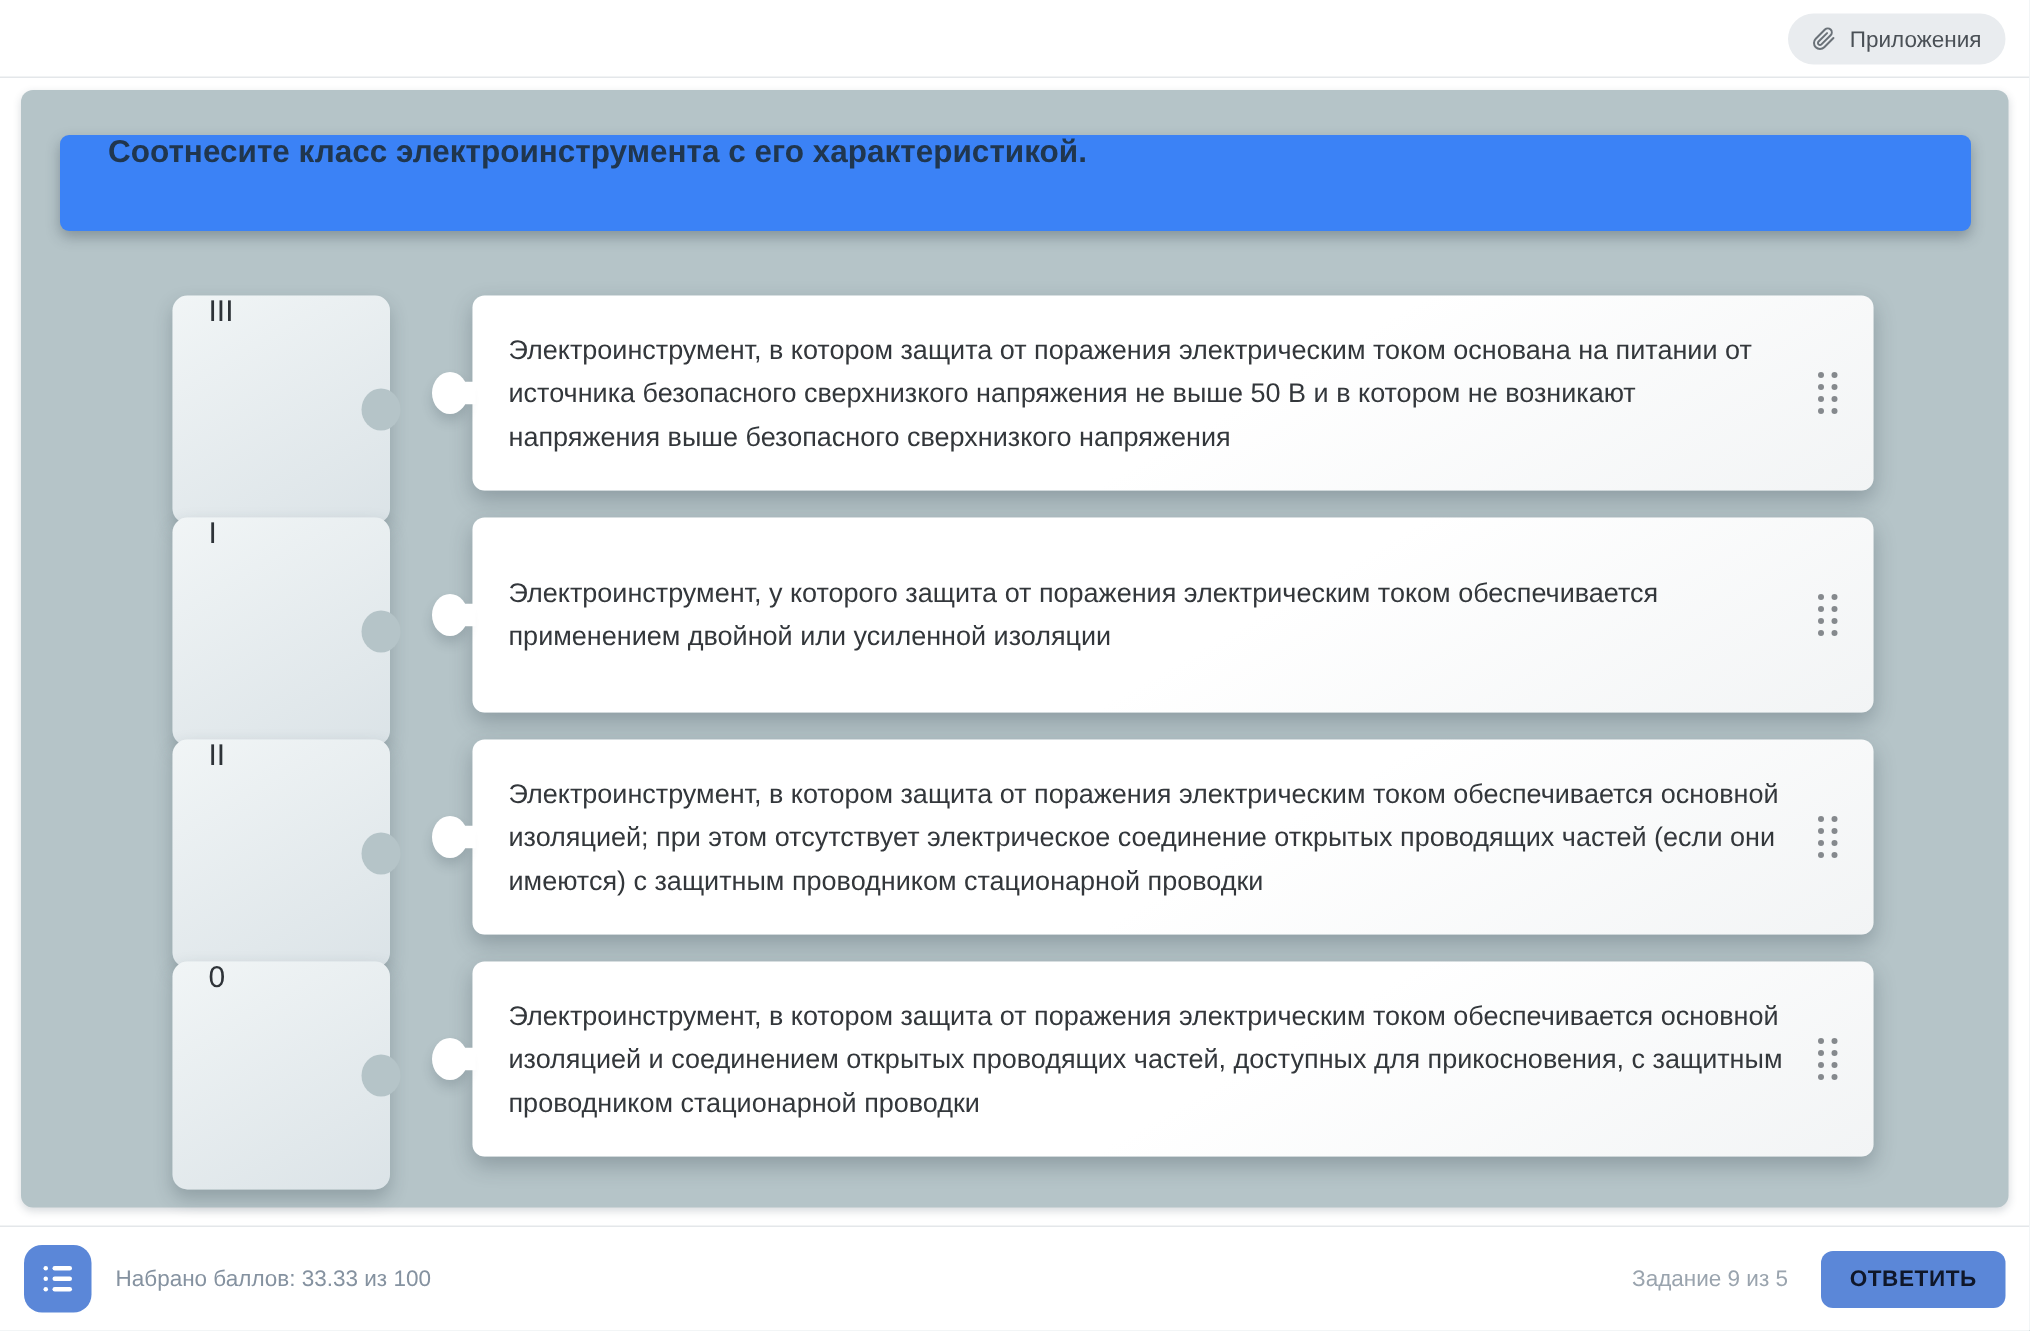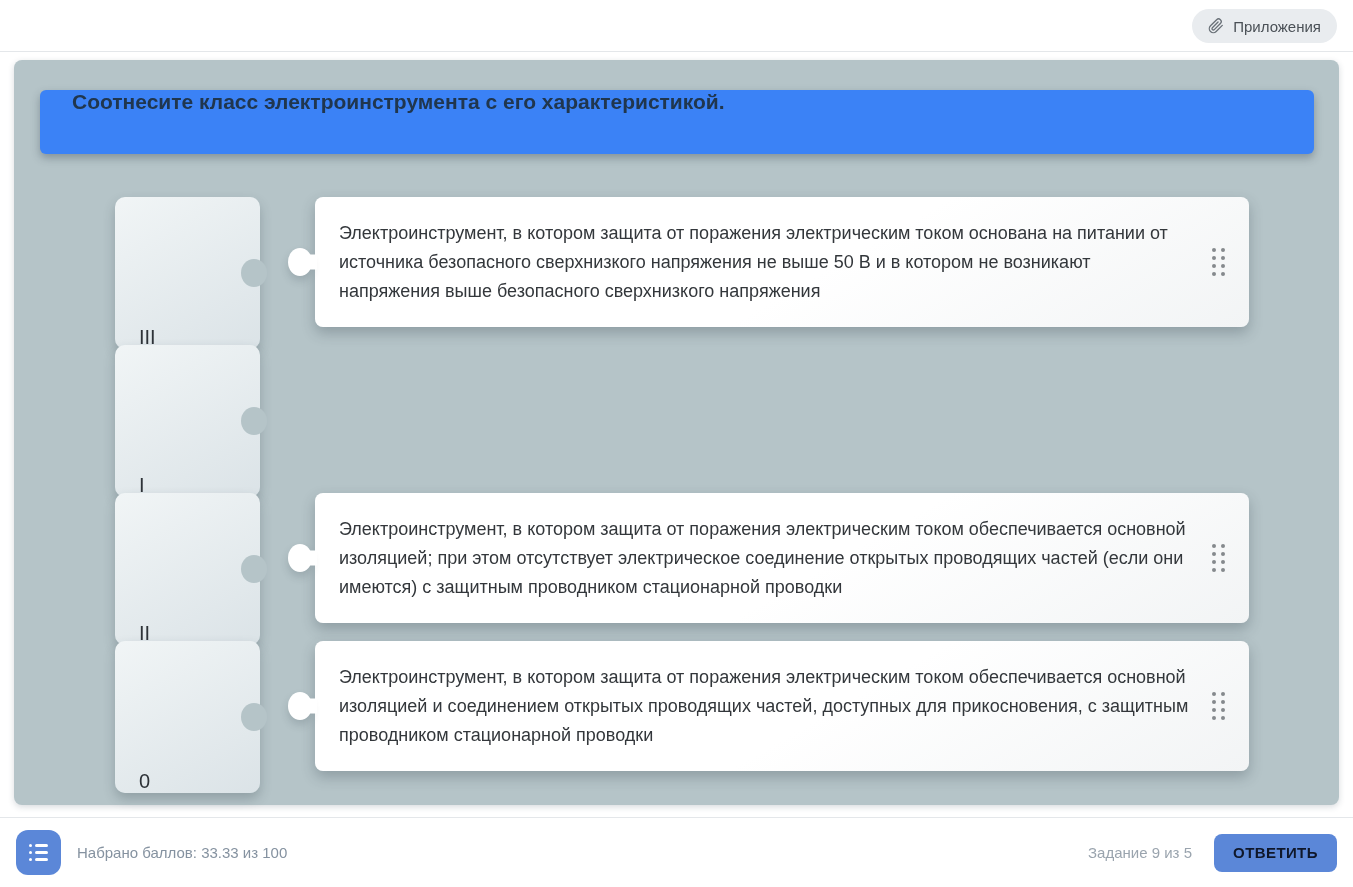--- a/index.html
+++ b/index.html
@@ -19,21 +19,21 @@
 
   .title-box { position:absolute; top:30px; left:26px; right:25px; height:64px; background:#3b82f6; border-radius:6px;
     box-shadow:0 4px 9px rgba(40,55,70,0.35); display:flex; align-items:flex-start; padding-left:32px; }
   .title-box h1 { font-size:21px; font-weight:bold; color:#20364e; }
 
   .rows { position:absolute; top:137px; left:101px; }
   .match-row { display:flex; align-items:stretch; height:130px; margin-bottom:18px; }
 
   .class-tile { position:relative; width:145px; height:152px; border-radius:10px;
     background:linear-gradient(150deg,#f1f5f6 0%,#dbe3e7 100%);
-    box-shadow:0 6px 12px rgba(40,55,65,0.25); display:flex; align-items:flex-end; cursor:pointer; }
+    box-shadow:0 6px 12px rgba(40,55,65,0.25); display:flex; align-items:flex-start; cursor:pointer; }
   .class-tile .tile-label { padding-left:24px; font-size:20px; color:#2e3338; }
   .tile-notch { position:absolute; width:26px; height:28px; border-radius:50%; background:#b5c4c8;
     right:-7px; top:50%; transform:translateY(-50%); }
 
   .description-card { position:relative; margin-left:55px; width:934px; border-radius:8px;
     background:linear-gradient(150deg,#ffffff 55%,#f2f4f5 100%);
     box-shadow:0 6px 14px rgba(40,55,65,0.28);
     display:flex; align-items:center; padding:0 56px 0 20px; cursor:grab;justify-content:center; }
   .knob-head { position:absolute; left:-27px; top:50%; transform:translateY(-50%); width:24px; height:28px;
     border-radius:50%; background:#ffffff; box-shadow:0 5px 8px rgba(40,55,65,0.18); }
@@ -102,20 +102,35 @@
               <i></i>
           </span>
         </div>
       </div>
 
       <div class="match-row">
         <div class="class-tile">
           <span class="tile-label">I</span>
           <span class="tile-notch"></span>
         </div>
+        <div class="description-card">
+          <span class="knob-head"></span>
+          <span class="knob-neck"></span>
+          <div class="card-text">Электроинструмент, у которого защита от поражения электрическим током обеспечивается применением двойной или усиленной изоляции</div>
+          <span class="drag-handle">
+            <i></i>
+              <i></i>
+              <i></i>
+              <i></i>
+              <i></i>
+              <i></i>
+              <i></i>
+              <i></i>
+          </span>
+        </div>
       </div>
 
       <div class="match-row">
         <div class="class-tile">
           <span class="tile-label">II</span>
           <span class="tile-notch"></span>
         </div>
         <div class="description-card">
           <span class="knob-head"></span>
           <span class="knob-neck"></span>

